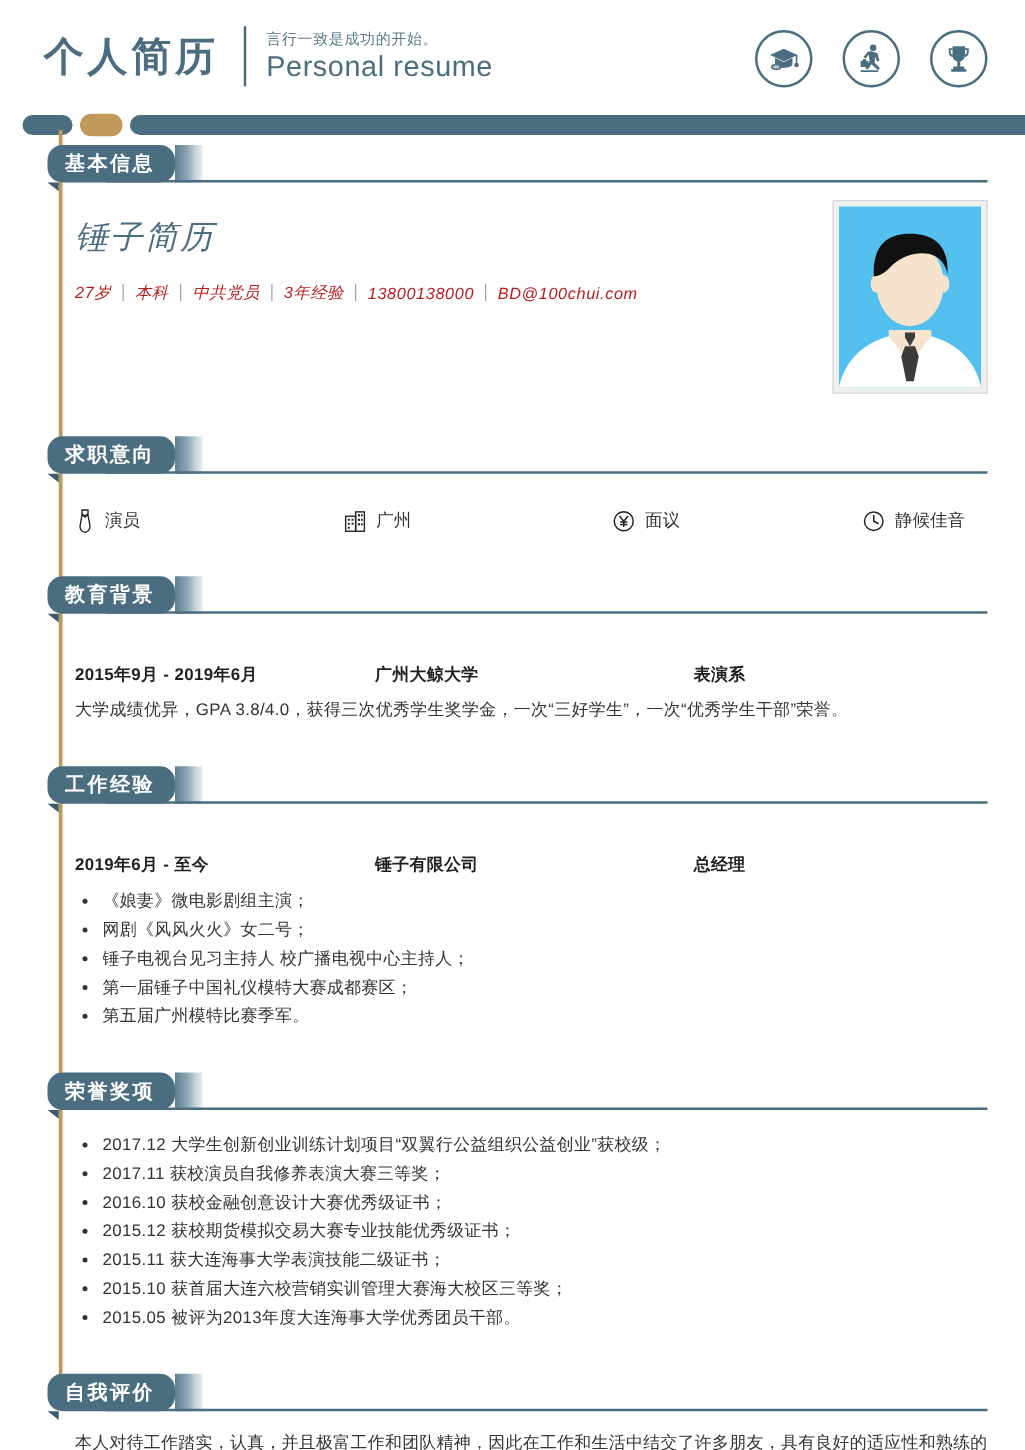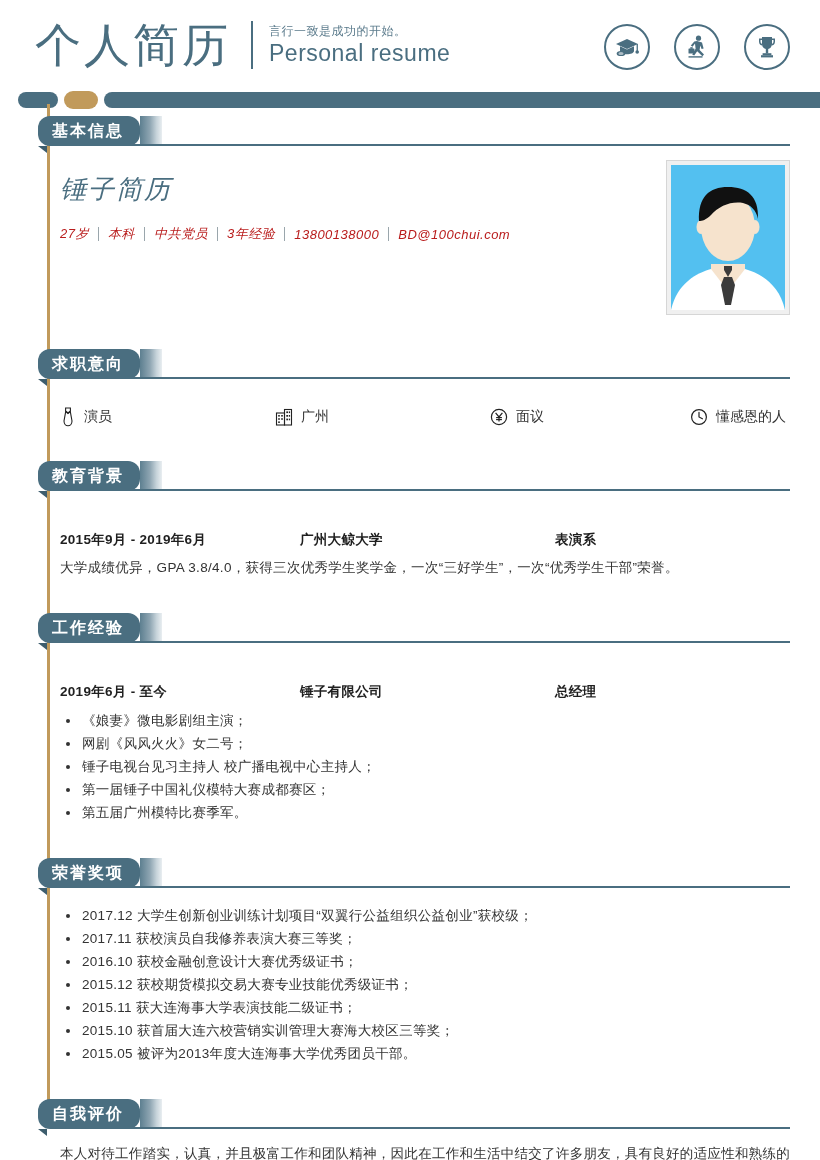--- a/index.html
+++ b/index.html
@@ -23,24 +23,24 @@
     padding: 0;
   }
   .header-title-wrap {
     position: absolute;
     left: 35px;
     top: 18px;
     display: flex;
     align-items: center;
   }
   .header-title {
-    font-size: 46px;
+    font-size: 32px;
     letter-spacing: 3px;
     color: #4a6e80;
-    font-weight: 400;
+    font-weight: 700;
     line-height: 54px;
   }
   .header-divider {
     width: 2px;
     height: 48px;
     background: #4a6e80;
     margin: 0 16px 0 20px;
   }
   .header-sub {
     display: flex;
@@ -447,21 +447,21 @@
         </span>
         <span>面议</span>
       </div>
       <div class="intent-item">
         <span class="ico">
           <svg width="18" height="18" viewBox="0 0 18 18">
             <circle cx="9" cy="9" r="7.4" fill="none" stroke="#222" stroke-width="1.2"></circle>
             <path d="M9 4.4 L9 9 L12.4 10.8" fill="none" stroke="#222" stroke-width="1.2" stroke-linecap="round"></path>
           </svg>
         </span>
-        <span>懂感恩的人</span>
+        <span>静候佳音</span>
       </div>
     </div>
   </div>
 </div>
 
 <div class="sec-gap-lg"></div>
 
 <div class="section">
   <div class="sec-head">
     <div class="sec-tab">教育背景</div>

